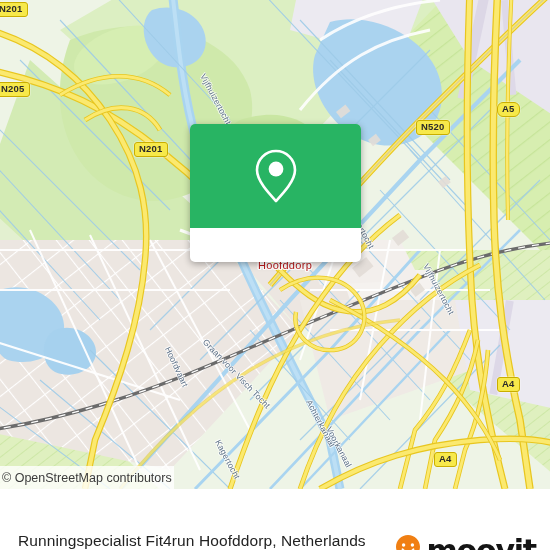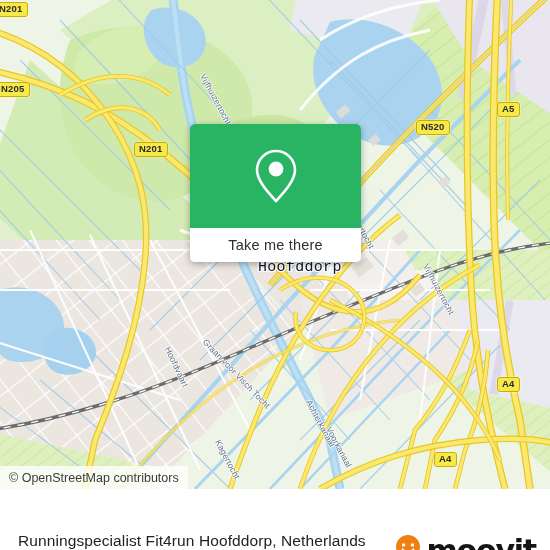--- a/index.html
+++ b/index.html
@@ -43,35 +43,35 @@
     text-shadow:
       1px 0 0 rgba(255,255,255,.9), -1px 0 0 rgba(255,255,255,.9),
       0 1px 0 rgba(255,255,255,.9), 0 -1px 0 rgba(255,255,255,.9);
     font-family: "Liberation Sans", sans-serif;
     letter-spacing: .2px;
   }
   .waterlabel { color: #5b6f86; }
 
   .placelabel {
     position: absolute;
-    color: #0f172a;
-    font-size: 15px;
+    color: #b91c1c;
+    font-size: 11px;
     letter-spacing: .3px;
     text-shadow:
       1.4px 0 0 #fff, -1.4px 0 0 #fff, 0 1.4px 0 #fff, 0 -1.4px 0 #fff,
       1px 1px 0 #fff, -1px -1px 0 #fff, 1px -1px 0 #fff, -1px 1px 0 #fff;
-    font-family: Liberation Mono, monospace;
+    font-family: Liberation Sans, sans-serif;
   }
 
   
   .attribution {
     position: absolute;
     left: 0; bottom: 0;
     height: 23px;
-    padding: 0 9px;
+    padding: 0 2px;
     display: flex; align-items: center;
     background: rgba(255,255,255,.80);
     color: #3b3b3b;
     font-size: 12.5px;
     font-family: "Liberation Sans", sans-serif;
     white-space: nowrap;
   }
 
   
   .card {
@@ -310,21 +310,21 @@
         <rect x="438" y="182" width="10" height="8" transform="rotate(-38 438 182)"></rect>
         <rect x="336" y="112" width="12" height="8" transform="rotate(-38 336 112)"></rect>
         <rect x="368" y="140" width="10" height="8" transform="rotate(-38 368 140)"></rect>
       </g>
     </svg>
 
     <div class="shield" style="left:-6px;  top:2px;">N201</div>
     <div class="shield" style="left:-4px;  top:82px;">N205</div>
     <div class="shield" style="left:134px; top:142px;">N201</div>
     <div class="shield" style="left:376px; top:120px;margin-left:40px;">N520</div>
-    <div class="shield" style="left:497px; top:102px;">A5</div>
+    <div class="shield" style="left:497px; top:102px;border-radius:6px;">A5</div>
     <div class="shield" style="left:497px; top:377px;">A4</div>
     <div class="shield" style="left:434px; top:452px;">A4</div>
 
     <div class="maplabel waterlabel" style="left:207px; top:72px;  transform:rotate(62deg);  transform-origin:0 0;">Vijfhuizertocht</div>
     <div class="maplabel waterlabel" style="left:350px; top:196px; transform:rotate(62deg);  transform-origin:0 0;">Vijfhuizertocht</div>
     <div class="maplabel waterlabel" style="left:430px; top:262px; transform:rotate(62deg);  transform-origin:0 0;">Vijfhuizertocht</div>
     <div class="maplabel waterlabel" style="left:172px; top:345px; transform:rotate(65deg);  transform-origin:0 0;">Hoofdvaart</div>
     <div class="maplabel waterlabel" style="left:208px; top:337px; transform:rotate(46deg);  transform-origin:0 0;">Graan voor Visch Tocht</div>
     <div class="maplabel waterlabel" style="left:222px; top:438px; transform:rotate(62deg);  transform-origin:0 0;">Kagertocht</div>
     <div class="maplabel waterlabel" style="left:313px; top:398px; transform:rotate(62deg);  transform-origin:0 0;">Achterkanaal</div>
@@ -335,23 +335,20 @@
     <div class="attribution">
       <span>© OpenStreetMap contributors</span>
     </div>
 
     <div class="card">
       <div class="card-top">
         <svg width="46" height="56" viewBox="0 0 46 56">
           <path d="M23 3 C12.5 3 4 11.5 4 22 C4 33 16 45.5 23 53 C30 45.5 42 33 42 22 C42 11.5 33.5 3 23 3 Z" fill="none" stroke="#ffffff" stroke-width="2.6" stroke-linejoin="round"></path>
           <circle cx="23" cy="21" r="7.4" fill="#ffffff"></circle>
         </svg>
-      </div>
-      <div class="card-btn">
-        <span>Take me there</span>
       </div>
     </div>
   </div>
 
   <div class="footer">
 
     <div class="footer-title">Runningspecialist Fit4run Hoofddorp, Netherlands</div>
 
     <div class="brand">
       <svg width="26" height="34" viewBox="0 0 26 34">

